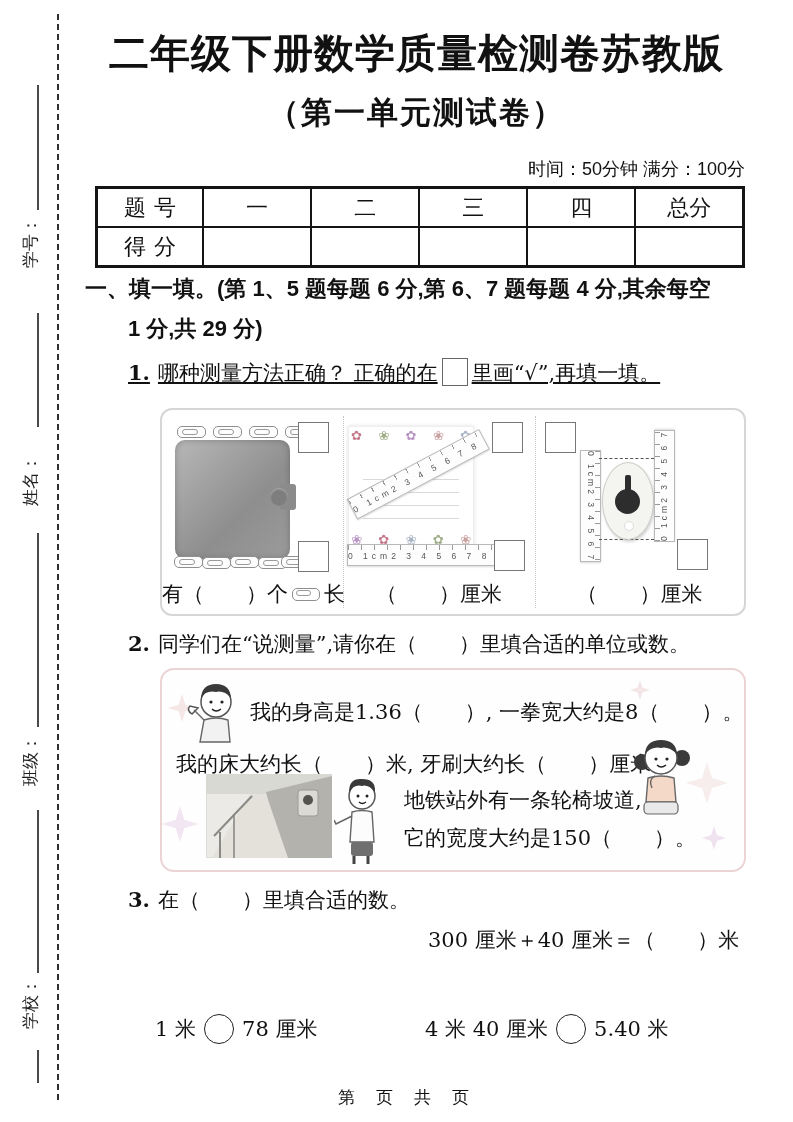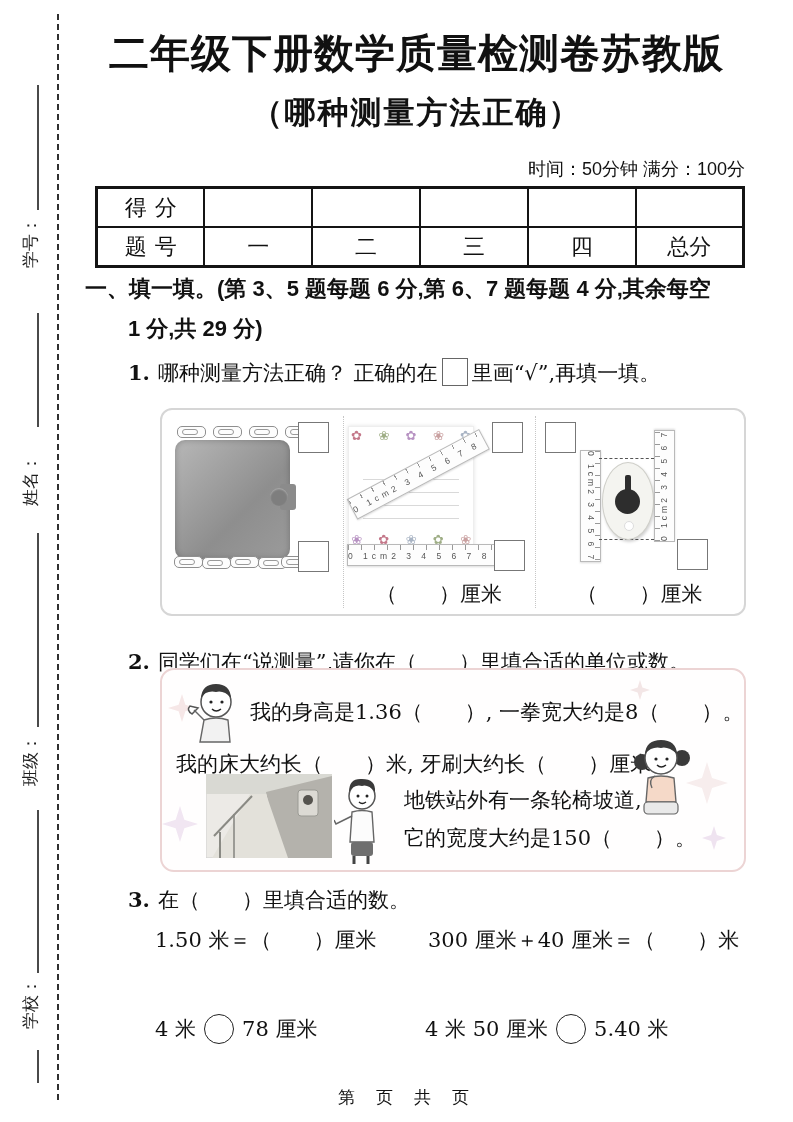--- a/index.html
+++ b/index.html
@@ -74,48 +74,48 @@
   <div class="side-label" style="top:231px;">学号：</div>
   <div class="wline" style="top:313px;height:114px;"></div>
   <div class="side-label" style="top:469px;">姓名：</div>
   <div class="wline" style="top:533px;height:194px;"></div>
   <div class="side-label" style="top:749px;">班级：</div>
   <div class="wline" style="top:810px;height:163px;"></div>
   <div class="side-label" style="top:992px;">学校：</div>
   <div class="wline" style="top:1050px;height:33px;"></div>
 
   <div class="title">二年级下册数学质量检测卷苏教版</div>
-  <div class="subtitle">（哪种测量方法正确）</div>
+  <div class="subtitle">（第一单元测试卷）</div>
   <div class="meta">时间：50分钟  满分：100分</div>
 
   <table class="score">
     <tbody>
         <tr>
-      <td class="lab">得分</td>
-      <td></td>
-      <td></td>
-      <td></td>
-      <td></td>
-      <td></td>
-    </tr>
-    <tr>
       <td class="lab" style="width:104px;">题号</td>
       <td>一</td>
       <td>二</td>
       <td>三</td>
       <td>四</td>
       <td>总分</td>
     </tr>
+    <tr>
+      <td class="lab">得分</td>
+      <td></td>
+      <td></td>
+      <td></td>
+      <td></td>
+      <td></td>
+    </tr>
   </tbody>
     </table>
 
-  <div class="sec" style="left:85px;top:274px;">一、填一填。(第 3、5 题每题 6 分,第 6、7 题每题 4 分,其余每空</div>
+  <div class="sec" style="left:85px;top:274px;">一、填一填。(第 1、5 题每题 6 分,第 6、7 题每题 4 分,其余每空</div>
   <div class="sec" style="left:128px;top:314px;">1 分,共 29 分)</div>
 
-  <div class="qline kai" style="left:128px;top:358px;">
+  <div class="qline kai" style="left:128px;top:358px;text-decoration:underline;">
     <span class="qnum">1.</span><span>哪种测量方法正确？ 正确的在</span><span class="inline-box"></span><span>里画“√”,再填一填。</span>
   </div>
 
   <div class="fig1">
     <div class="divider" style="left:181px;"></div>
     <div class="divider" style="left:373px;"></div>
 
     <div class="clip" style="left:15px;top:16px;"></div>
     <div class="clip" style="left:51px;top:16px;"></div>
     <div class="clip" style="left:87px;top:16px;"></div>
@@ -124,20 +124,23 @@
       <div class="clasp"></div>
       <div class="clasp-btn"></div>
     </div>
     <div class="clip" style="left:12px;top:146px;"></div>
     <div class="clip" style="left:40px;top:147px;"></div>
     <div class="clip" style="left:68px;top:146px;"></div>
     <div class="clip" style="left:96px;top:147px;"></div>
     <div class="clip" style="left:119px;top:146px;"></div>
     <div class="checkbox" style="left:136px;top:12px;"></div>
     <div class="checkbox" style="left:136px;top:131px;"></div>
+    <div class="caption kai" style="left:0;width:181px;">
+      <span>有（　　）个</span><span class="clip-icon"></span><span>长</span>
+    </div>
 
     <div class="card">
       <div class="frow" style="top:2px;">
         <span style="color:#c4788a;">✿</span>
           <span style="color:#9fae86;">❀</span>
           <span style="color:#b792c2;">✿</span>
           <span style="color:#c9a0a0;">❀</span>
           <span style="color:#a9b4c4;">✿</span>
       </div>
       <div class="cardlines"></div>
@@ -162,21 +165,21 @@
     <div class="eraser">
       <div class="blade"></div>
       <div class="wheel"></div>
       <div class="hole"></div>
     </div>
     <div class="ruler v" style="position:absolute;left:492px;top:20px;width:19px;height:110px;transform:rotate(180deg);">0 1cm2 3 4 5 6 7 8</div>
     <div class="checkbox" style="left:515px;top:129px;"></div>
     <div class="caption kai" style="left:373px;width:209px;">（　　）厘米</div>
   </div>
 
-  <div class="qline kai" style="left:128px;top:648px;">
+  <div class="qline kai" style="left:128px;top:630px;">
     <span class="qnum">2.</span><span>同学们在“说测量”,请你在（　　）里填合适的单位或数。</span>
   </div>
 
   <div class="fig2">
     <div class="star" style="left:6px;top:24px;width:28px;height:28px;background:#f6e7e7;"></div>
     <div class="star" style="left:0px;top:136px;width:36px;height:36px;background:#f1e6f2;"></div>
     <div class="star" style="left:468px;top:10px;width:20px;height:20px;background:#f3e6e6;"></div>
     <div class="star" style="left:524px;top:92px;width:42px;height:42px;background:#f7eded;"></div>
     <div class="star" style="left:540px;top:156px;width:24px;height:24px;background:#efe3f0;"></div>
 
@@ -226,25 +229,24 @@
       <rect x="17" y="66" width="22" height="14" rx="3" fill="#6f6f6f"></rect>
       <path d="M20 80 L20 88 M34 80 L34 88" stroke="#444" stroke-width="3"></path>
     </svg>
     <div class="bubble-text kai" style="left:242px;top:116px;">地铁站外有一条轮椅坡道,</div>
     <div class="bubble-text kai" style="left:242px;top:154px;">它的宽度大约是150（　　）。</div>
   </div>
 
   <div class="qline kai" style="left:128px;top:886px;">
     <span class="qnum">3.</span><span>在（　　）里填合适的数。</span>
   </div>
-  <div class="qline kai" style="left:155px;top:926px;">1.50 米＝（　　）厘米</div>
   <div class="qline kai" style="left:428px;top:926px;">300 厘米＋40 厘米＝（　　）米</div>
 
   <div class="qline kai" style="left:155px;top:1014px;">
-    <span>4 米</span><span class="cmp-circle"></span><span>78 厘米</span>
+    <span>1 米</span><span class="cmp-circle"></span><span>78 厘米</span>
   </div>
   <div class="qline kai" style="left:425px;top:1014px;">
-    <span>4 米 50 厘米</span><span class="cmp-circle"></span><span>5.40 米</span>
+    <span>4 米 40 厘米</span><span class="cmp-circle"></span><span>5.40 米</span>
   </div>
 
   <div class="footer">第　页　共　页</div>
 
 </div>
 
 </body></html>

